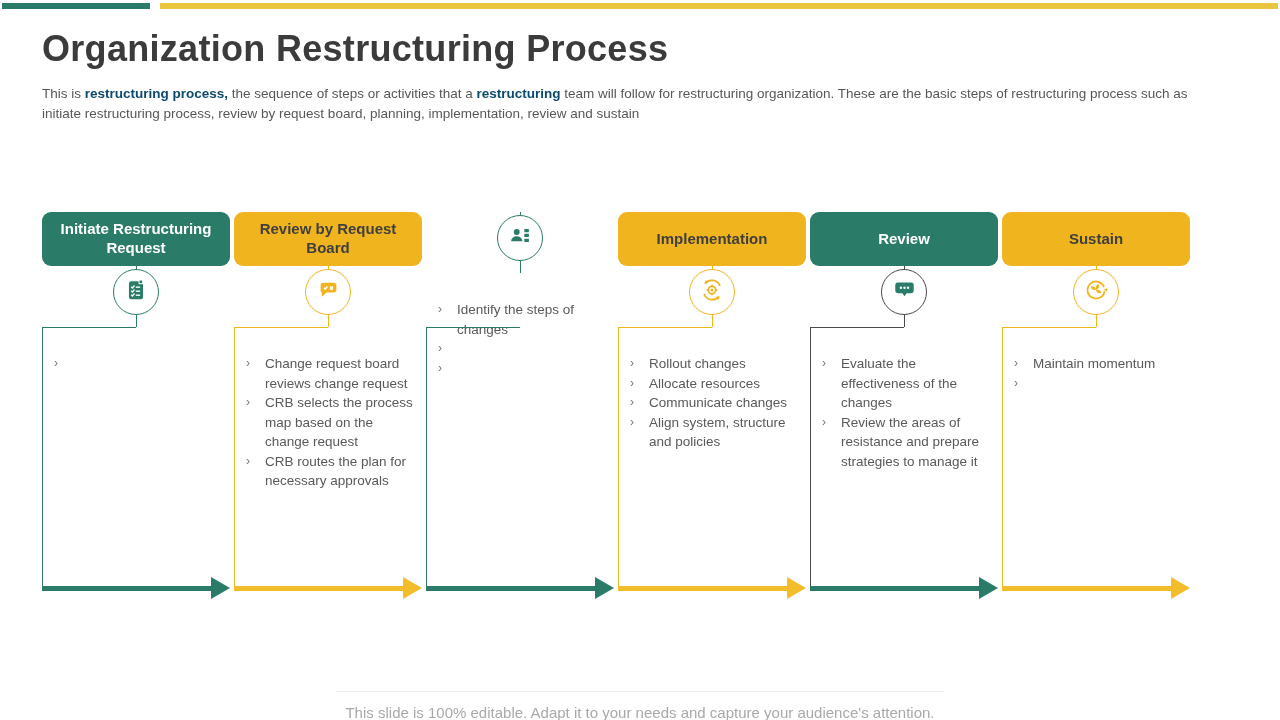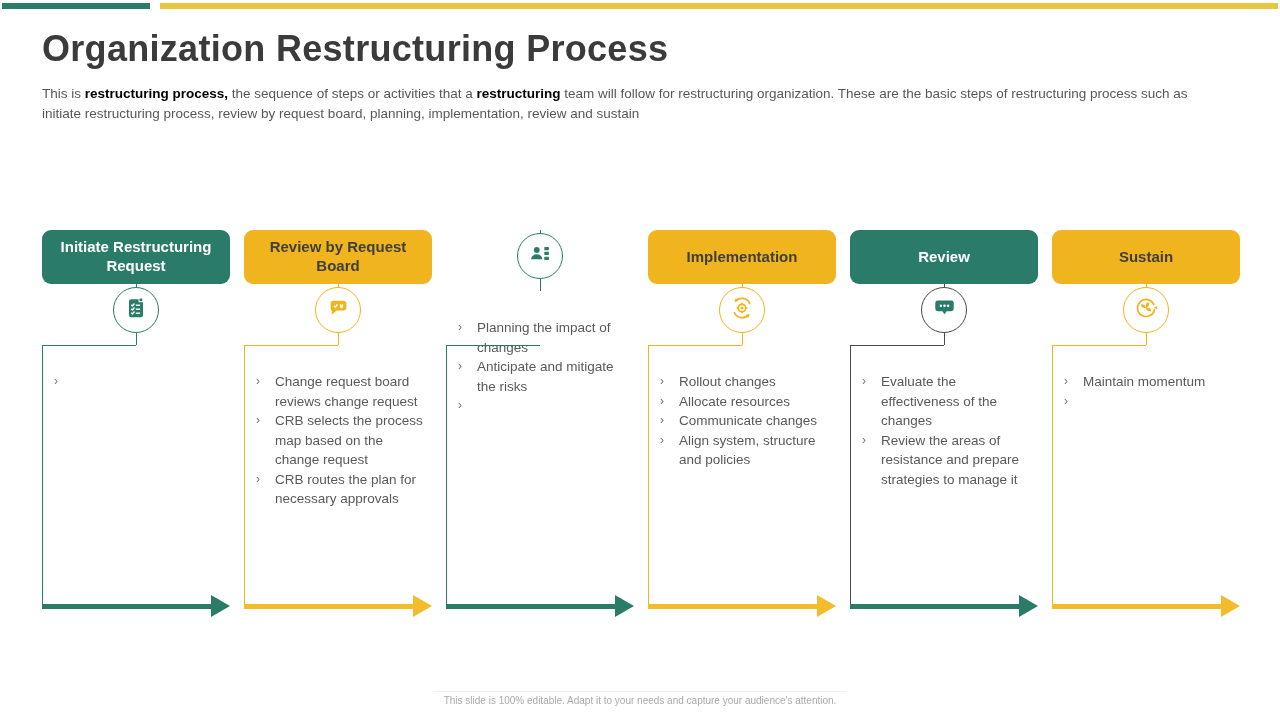--- a/index.html
+++ b/index.html
@@ -5,22 +5,22 @@
   html,body{margin:0;padding:0;background:#fff;}
   .slide{position:relative;width:1280px;height:720px;background:#ffffff;overflow:hidden;
          font-family:"Liberation Sans",sans-serif;}
   .bar{position:absolute;top:3px;height:6px;}
   .bar.green{left:2px;width:148px;background:#2A7C68;}
   .bar.yellow{left:160px;width:1118px;background:#E9C63D;}
   .title{position:absolute;left:42px;top:28px;margin:0;font-size:36px;font-weight:700;
          color:#3B3B3B;letter-spacing:.3px;}
   .subtitle{position:absolute;left:42px;top:84px;width:1180px;margin:0;font-size:13.5px;
             line-height:1.45;color:#575757;}
-  .subtitle b{color:#000000;}
-  .cols{position:absolute;left:42px;top:230px;width:1198px;height:402px;display:flex;gap:14px;}
+  .subtitle b{color:#0c4a6e;}
+  .cols{position:absolute;left:42px;top:212px;width:1198px;height:402px;display:flex;gap:4px;}
   .col{position:relative;flex:0 0 188px;width:188px;}
   .t-green{--lc:#2A7C68;--arrow:#2A7C68;}
   .t-yellow{--lc:#EFB51F;--arrow:#F2BC2B;}
   .c-dark{--lc:#4A4A4A;}
   .hdr{height:54px;border-radius:9px;display:flex;align-items:center;justify-content:center;
        text-align:center;font-weight:700;font-size:15px;line-height:1.25;padding:0 10px;
        box-sizing:border-box;}
   .t-green .hdr{background:#2A7C68;color:#ffffff;}
   .t-yellow .hdr{background:#F0B41E;color:#3F3F3F;}
   .stem1{width:1px;height:3px;margin:0 auto;background:var(--lc);}
@@ -30,22 +30,22 @@
   .elbow{position:absolute;top:115px;left:0;width:94px;height:1px;background:var(--lc);}
   .vline{position:absolute;top:115px;left:0;width:1px;height:261px;background:var(--lc);}
   .bullets{margin:27px 0 0;padding:0 2px 0 12px;list-style:none;font-size:13.5px;
            color:#595959;}
   .bullets li{display:flex;line-height:19.5px;}
   .mk{width:19px;flex:none;color:#767676;font-size:12px;}
   .arrow{position:absolute;top:365px;left:0;width:188px;height:22px;color:var(--arrow);}
   .abar{position:absolute;left:0;right:19px;top:8.5px;height:5px;background:currentColor;}
   .atri{position:absolute;right:0;top:0;width:0;height:0;border-left:19px solid currentColor;
         border-top:11px solid transparent;border-bottom:11px solid transparent;}
-  .footer{position:absolute;left:50%;transform:translateX(-50%);top:691px;font-size:10px;
-          color:#A9A9A9;border-top:1px solid #EFEFEF;padding:3px 10px 0 10px;white-space:nowrap;}
+  .footer{position:absolute;left:50%;transform:translateX(-50%);top:691px;font-size:15px;
+          color:#A9A9A9;border-top:1px solid #EFEFEF;padding:12px 10px 0 10px;white-space:nowrap;}
 </style>
 </head>
 <body>
 
 <div class="slide">
   <div class="bar green"></div>
   <div class="bar yellow"></div>
 
   <h1 class="title">Organization Restructuring Process</h1>
 
@@ -133,25 +133,24 @@
             <rect x="16" y="14.5" width="4.2" height="3" rx="0.5"></rect>
           </svg>
         </span>
       </div>
       <div class="stem2"></div>
       <div class="elbow"></div>
       <div class="vline"></div>
       <ul class="bullets">
         <li>
             <span class="mk">›</span>
-            <span>Planning the impact of changes</span>
-          </li>
-        <li>
-            <span class="mk">›</span>
-            <span>Anticipate and mitigate the risks</span>
+            <span>Identify the steps of changes</span>
+          </li>
+        <li>
+            <span class="mk">›</span>
           </li>
         <li>
             <span class="mk">›</span>
           </li>
       </ul>
       <div class="arrow">
           <div class="abar"></div>
           <div class="atri"></div>
         </div>
     </div>

